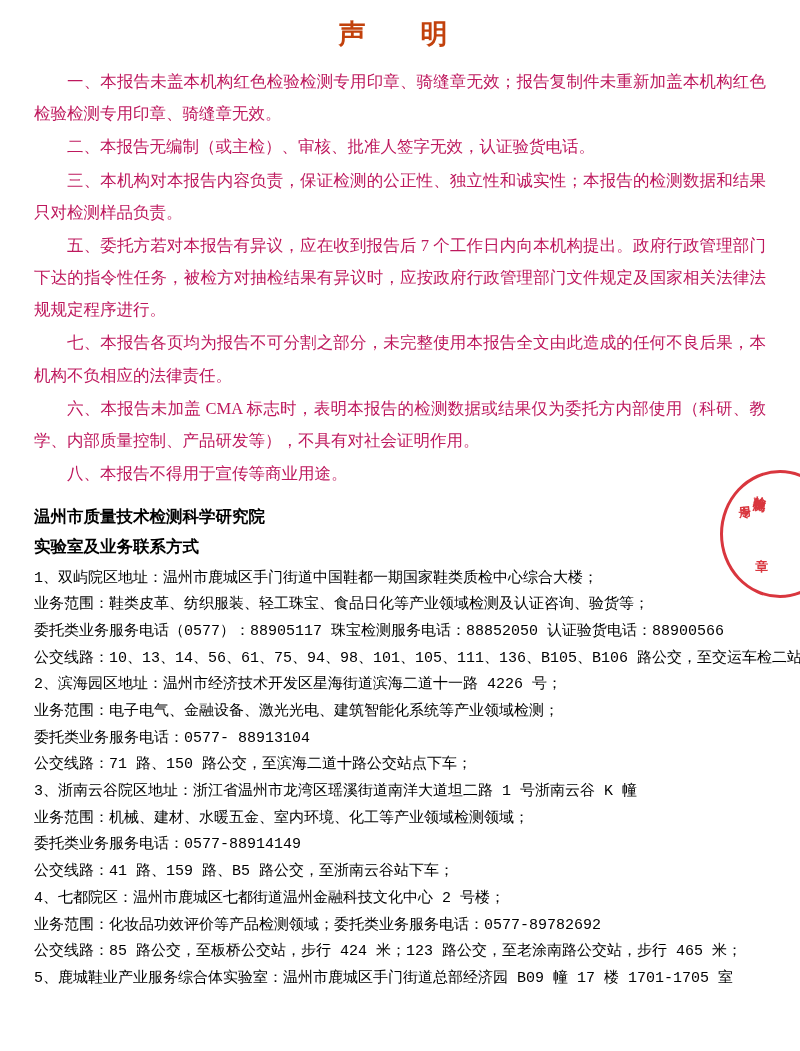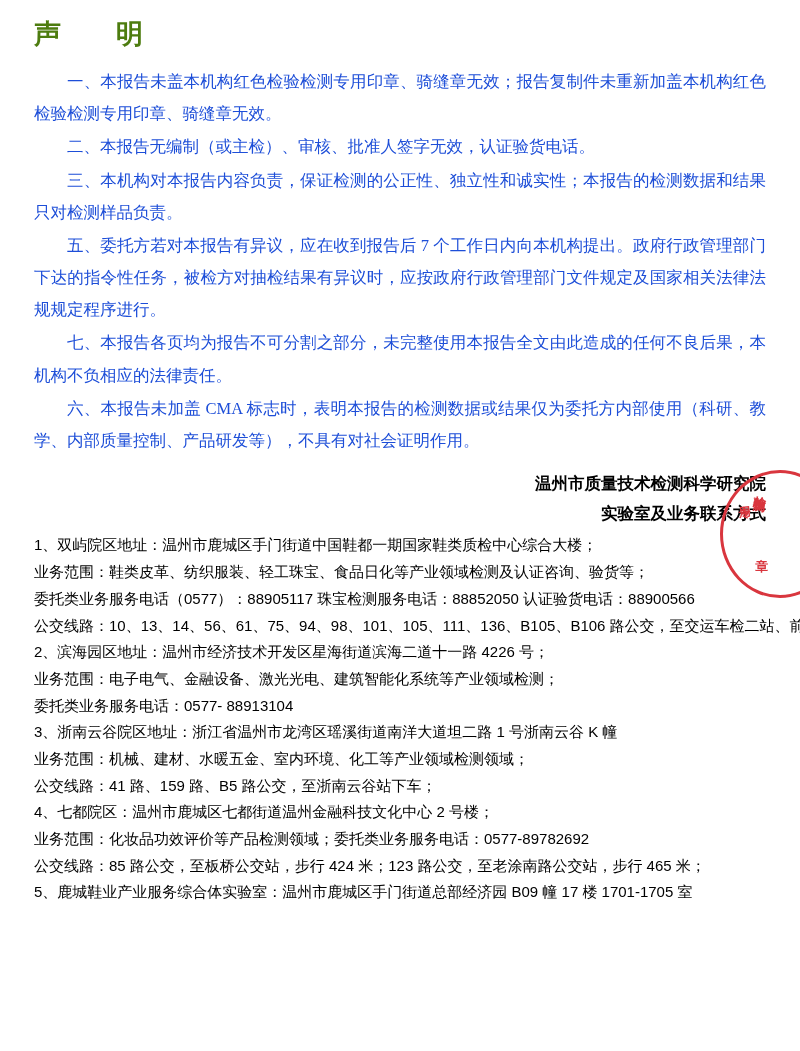--- a/index.html
+++ b/index.html
@@ -16,49 +16,50 @@
     overflow: hidden;
   }
   .page {
     position: relative;
     width: 800px;
     height: 1051px;
     box-sizing: border-box;
     padding: 10px 34px 0 34px;
   }
   .doc-title {
+    text-align: center;
     font-family: "Liberation Serif", serif;
     font-weight: bold;
     font-size: 27px;
     letter-spacing: 14px;
     margin: 6px 0 14px 0;
-    color: #4d7c0f;
+    color: #c2410c;
   }
   .clause {
     font-family: "Liberation Serif", serif;
     font-size: 16.5px;
     line-height: 1.95;
     text-align: justify;
     text-indent: 2em;
     margin: 0 0 1px 0;
-    color: #1d4ed8;
+    color: #be185d;
   }
   .org-block {
-    text-align: right;
+    text-align: left;
     font-family: "Liberation Serif", serif;
     font-weight: bold;
     font-size: 16.5px;
     line-height: 1.8;
     margin: 12px 0 4px 0;
   }
   .contact-list {
     margin-top: 2px;
   }
   .contact-line {
-    font-family: Liberation Sans, sans-serif;
+    font-family: Liberation Mono, monospace;
     font-size: 15px;
     line-height: 1.78;
     color: #000;
     white-space: nowrap;
   }
   .seal {
     position: absolute;
     right: -2px;
     top: 470px;
     width: 82px;
@@ -119,37 +120,40 @@
 
   <div class="doc-title">声　明</div>
 
   <div>
     <p class="clause">一、本报告未盖本机构红色检验检测专用印章、骑缝章无效；报告复制件未重新加盖本机构红色检验检测专用印章、骑缝章无效。</p>
     <p class="clause">二、本报告无编制（或主检）、审核、批准人签字无效，认证验货电话。</p>
     <p class="clause">三、本机构对本报告内容负责，保证检测的公正性、独立性和诚实性；本报告的检测数据和结果只对检测样品负责。</p>
     <p class="clause">五、委托方若对本报告有异议，应在收到报告后 7 个工作日内向本机构提出。政府行政管理部门下达的指令性任务，被检方对抽检结果有异议时，应按政府行政管理部门文件规定及国家相关法律法规规定程序进行。</p>
     <p class="clause">七、本报告各页均为报告不可分割之部分，未完整使用本报告全文由此造成的任何不良后果，本机构不负相应的法律责任。</p>
     <p class="clause">六、本报告未加盖 CMA 标志时，表明本报告的检测数据或结果仅为委托方内部使用（科研、教学、内部质量控制、产品研发等），不具有对社会证明作用。</p>
+    <p class="clause">八、本报告不得用于宣传等商业用途。</p>
   </div>
 
   <div class="org-block">
     <div>温州市质量技术检测科学研究院</div>
     <div>实验室及业务联系方式</div>
   </div>
 
   <div class="contact-list">
     <div class="contact-line">1、双屿院区地址：温州市鹿城区手门街道中国鞋都一期国家鞋类质检中心综合大楼；</div>
     <div class="contact-line">业务范围：鞋类皮革、纺织服装、轻工珠宝、食品日化等产业领域检测及认证咨询、验货等；</div>
     <div class="contact-line">委托类业务服务电话（0577）：88905117 珠宝检测服务电话：88852050 认证验货电话：88900566</div>
     <div class="contact-line">公交线路：10、13、14、56、61、75、94、98、101、105、111、136、B105、B106 路公交，至交运车检二站、前陈村或金灶等公交站点下车；</div>
     <div class="contact-line">2、滨海园区地址：温州市经济技术开发区星海街道滨海二道十一路 4226 号；</div>
     <div class="contact-line">业务范围：电子电气、金融设备、激光光电、建筑智能化系统等产业领域检测；</div>
     <div class="contact-line">委托类业务服务电话：0577- 88913104</div>
+    <div class="contact-line">公交线路：71 路、150 路公交，至滨海二道十路公交站点下车；</div>
     <div class="contact-line">3、浙南云谷院区地址：浙江省温州市龙湾区瑶溪街道南洋大道坦二路 1 号浙南云谷 K 幢</div>
     <div class="contact-line">业务范围：机械、建材、水暖五金、室内环境、化工等产业领域检测领域；</div>
+    <div class="contact-line">委托类业务服务电话：0577-88914149</div>
     <div class="contact-line">公交线路：41 路、159 路、B5 路公交，至浙南云谷站下车；</div>
     <div class="contact-line">4、七都院区：温州市鹿城区七都街道温州金融科技文化中心 2 号楼；</div>
     <div class="contact-line">业务范围：化妆品功效评价等产品检测领域；委托类业务服务电话：0577-89782692</div>
     <div class="contact-line">公交线路：85 路公交，至板桥公交站，步行 424 米；123 路公交，至老涂南路公交站，步行 465 米；</div>
     <div class="contact-line">5、鹿城鞋业产业服务综合体实验室：温州市鹿城区手门街道总部经济园 B09 幢 17 楼 1701-1705 室</div>
 
   </div>
 
   <div class="seal">
     <div class="arc"></div>

